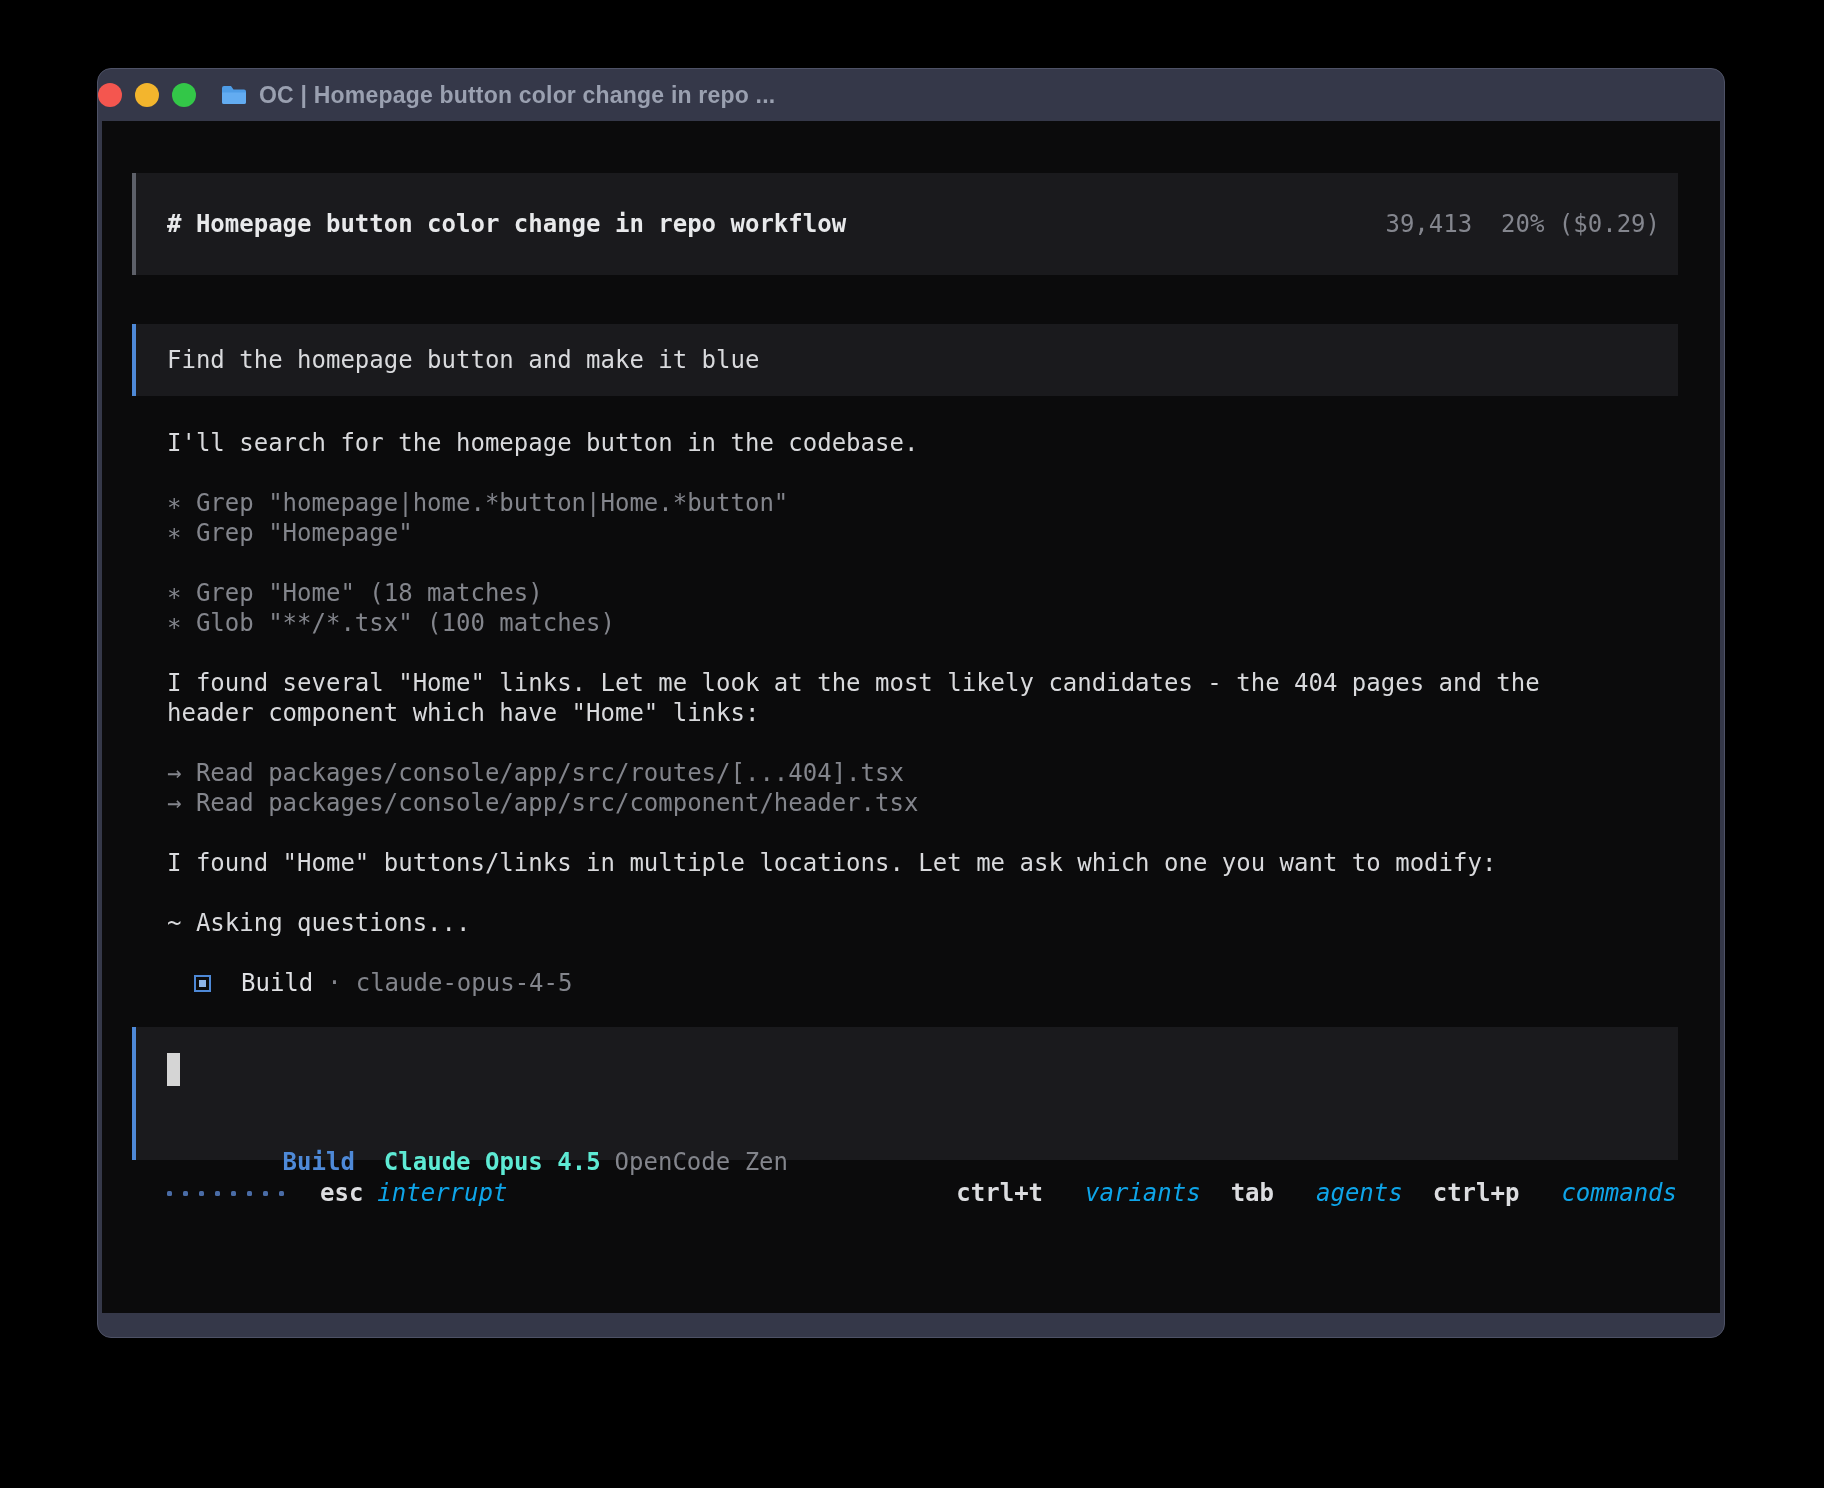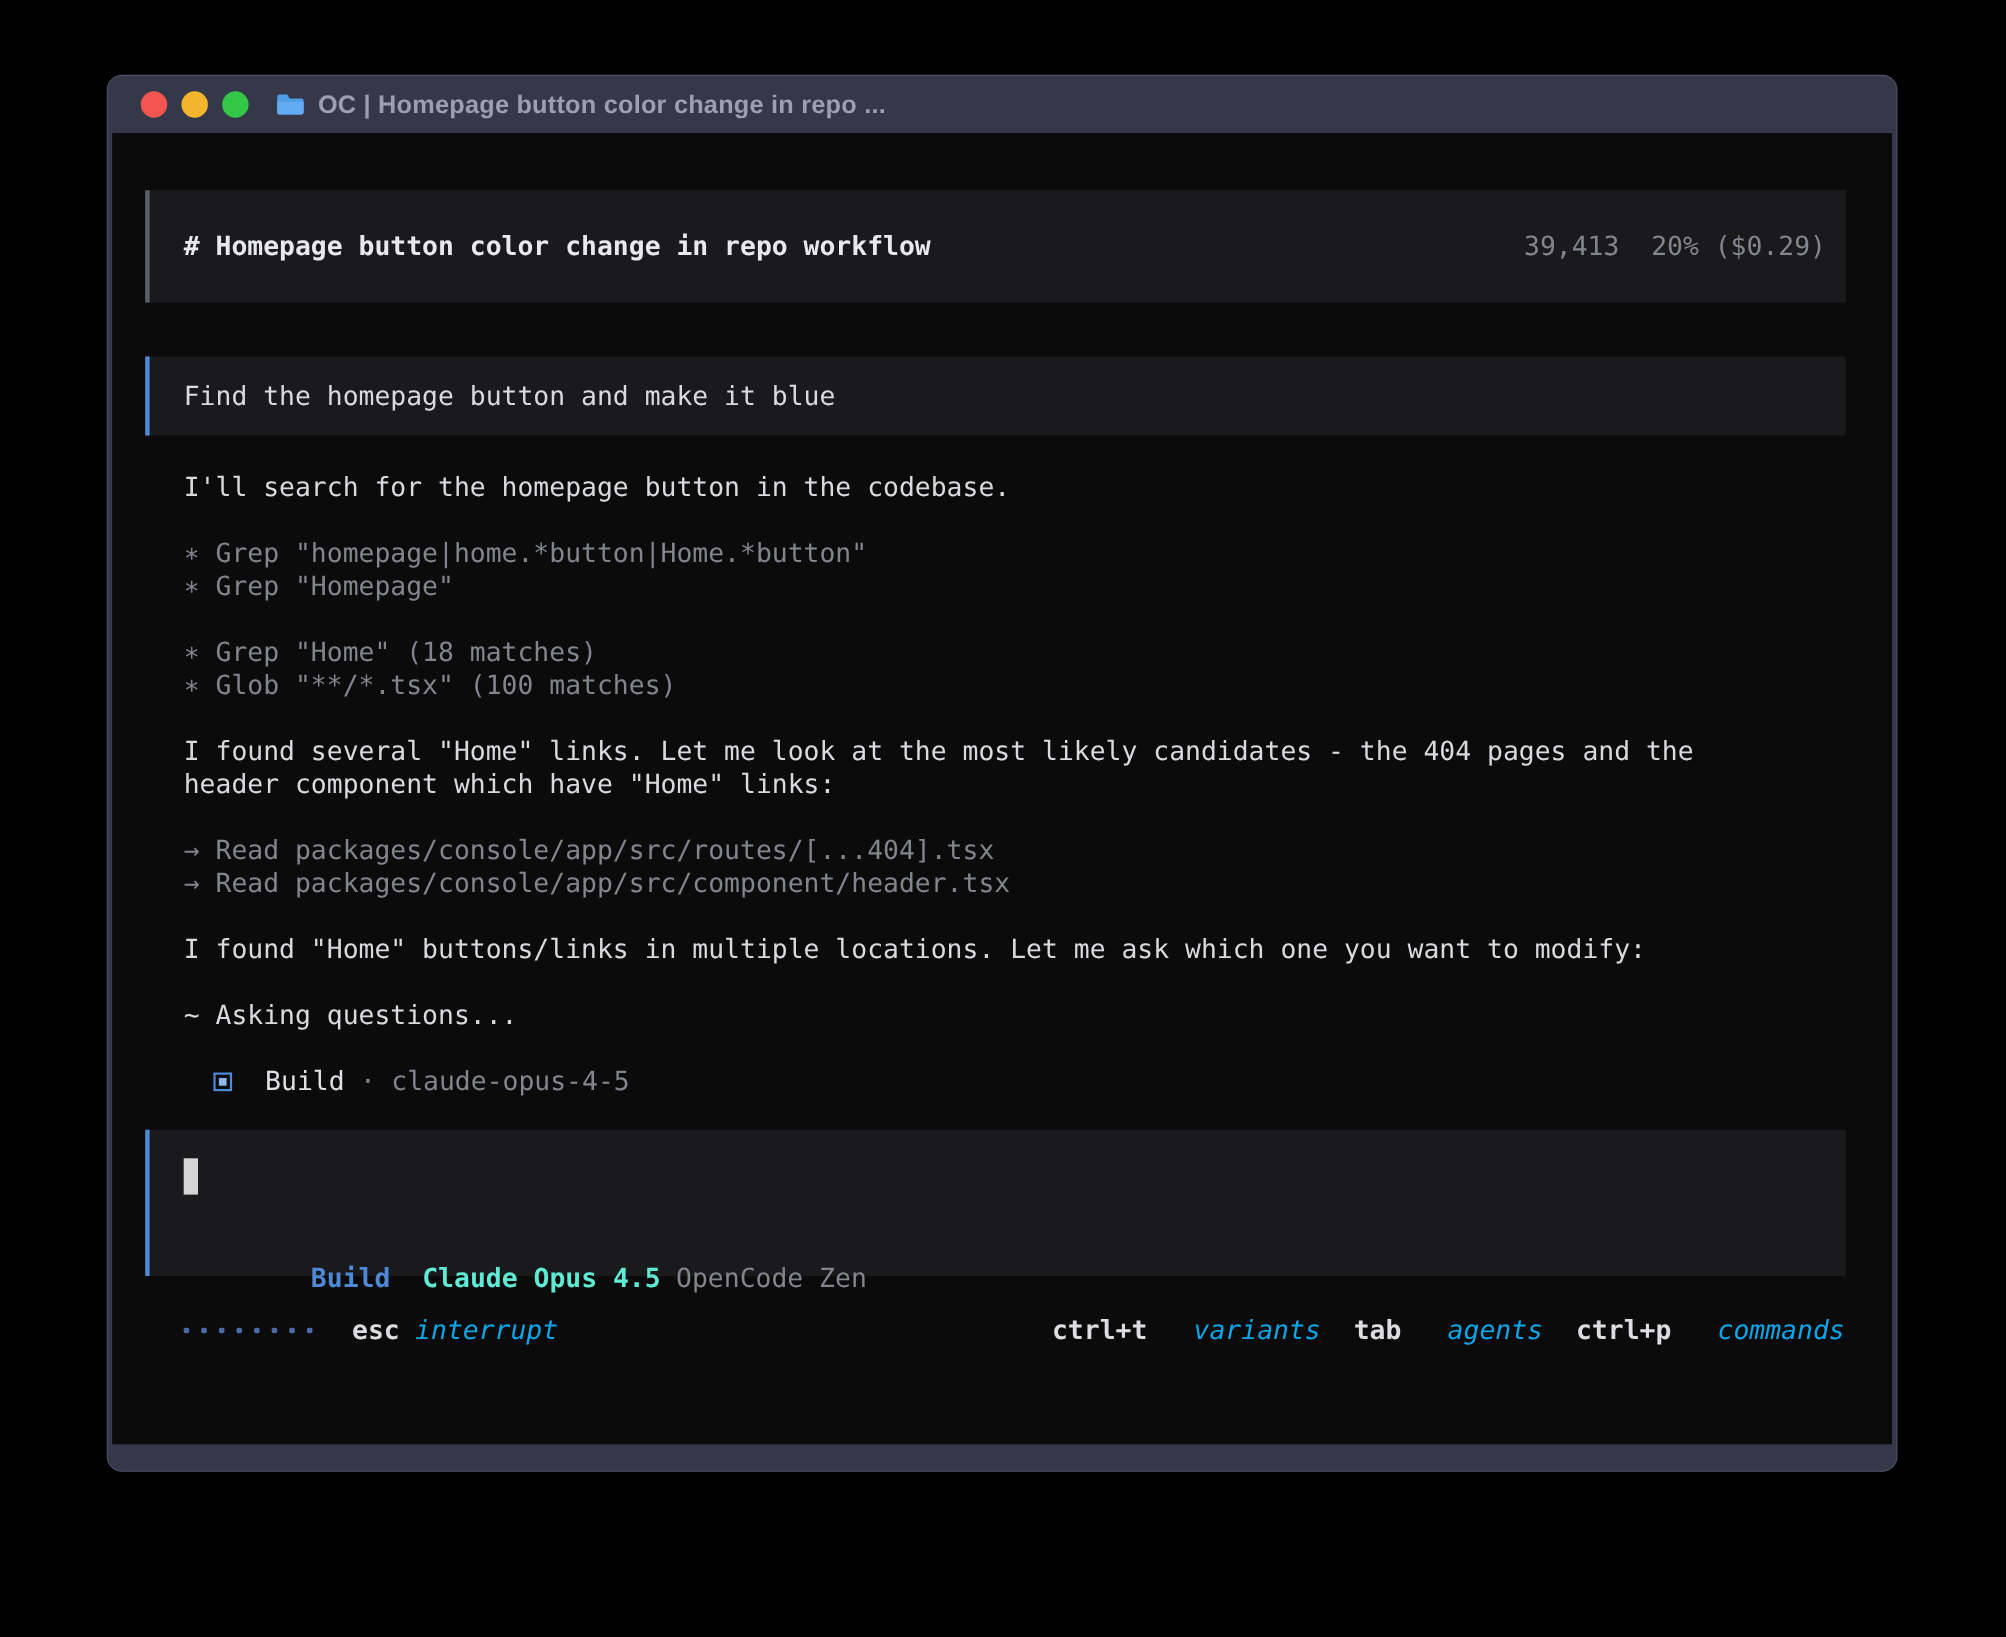--- a/index.html
+++ b/index.html
@@ -5,21 +5,21 @@
   * { margin:0; padding:0; box-sizing:border-box; }
   html,body { width:1824px; height:1488px; background:#000; overflow:hidden; }
   body { font-family:"DejaVu Sans Mono", monospace; }
 
   .window {
     position:absolute; left:97px; top:68px; width:1628px; height:1270px;
     background:#353849; border:1px solid #4e5266; border-radius:14px;
     box-shadow:0 24px 70px rgba(0,0,0,.65); overflow:hidden;
   }
   .titlebar {
-    height:52px; display:flex; align-items:center; padding-left:30px;
+    height:52px; display:flex; align-items:center; padding-left:0;
   }
   .lights { display:flex; align-items:center; gap:13px; }
   .light { width:24px; height:24px; border-radius:50%; }
   .light.red    { background:#f4564f; }
   .light.yellow { background:#f3b52d; }
   .light.green  { background:#33c748; }
   .folder { margin-left:25px; display:flex; align-items:center; }
   .win-title {
     margin-left:12px; font-family:"Liberation Sans", sans-serif;
     font-weight:700; font-size:23px; color:#9aa0b0; letter-spacing:.2px;
@@ -71,21 +71,21 @@
     background:#1a1a1d; border-left:4px solid #4e89d7;
     padding:26px 18px 0 31px;
   }
   .cursor { width:13px; height:33px; background:#d5d5d5; }
   .input-footer { margin-top:31px; font-size:24px; line-height:30px; white-space:pre; }
   .input-footer .mode     { color:#4e89d7; font-weight:700; margin-right:29px; }
   .input-footer .model    { color:#5eead4; font-weight:700; margin-right:14px; }
   .input-footer .provider { color:#83858c; }
 
   .statusbar {
-    margin:34px 43px 0 65px; height:30px;
+    margin:18px 43px 0 65px; height:30px;
     display:flex; align-items:center; font-size:24px;justify-content:center;
   }
   .spinner { display:flex; align-items:center; gap:11px; margin-right:36px; }
   .dot { width:5px; height:5px; border-radius:1.5px; background:#4a6ca6; }
   .key   { color:#dcdde0; font-weight:700; white-space:pre; }
   .hint  { color:#0ea5e9; white-space:pre; margin-left:14px;font-style:italic; }
   .kb-left { display:flex; align-items:center; }
   .kb-right { margin-left:auto; display:flex; align-items:center; gap:30px; }
   .kb-pair { display:flex; align-items:center;gap:28px; }
 </style>

